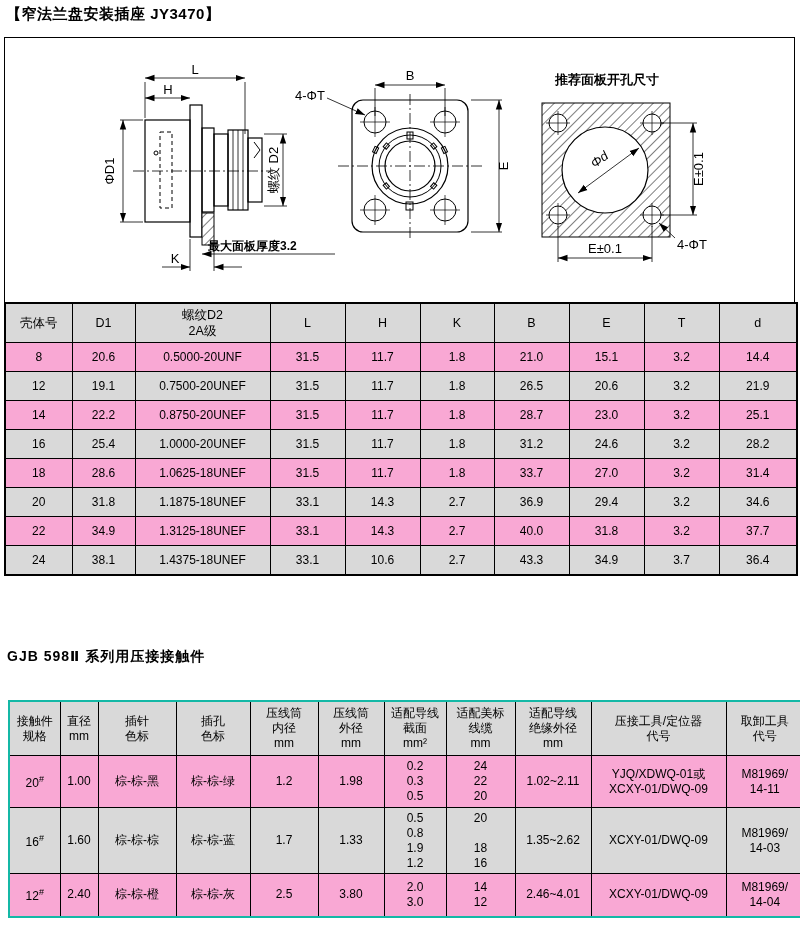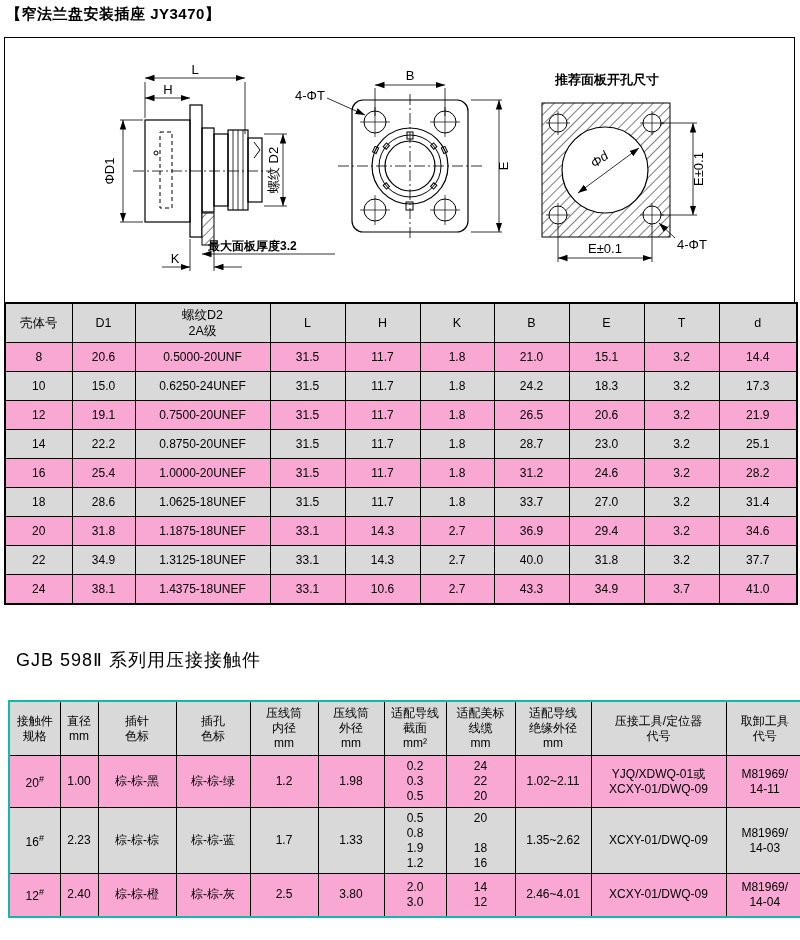--- a/index.html
+++ b/index.html
@@ -14,21 +14,21 @@
   .viewtitle{font-size:13px;font-weight:bold;}
 
   table{border-collapse:collapse;table-layout:fixed;text-align:center;background:#f9a8d4;}
   th,td{border:1px solid #000;overflow:hidden;}
 
   .shell-table{position:absolute;left:4px;top:302px;width:792px;font-size:12px;border:2px solid #000;}
   .shell-table thead th{height:36px;background:#d9d9d9;font-weight:normal;font-size:12.5px;line-height:16px;}
   .shell-table tbody td{height:26px;}
   .shell-table tbody tr:nth-child(even){background:#d9d9d9;}
 
-  .section-title{position:absolute;left:16px;top:648px;font-size:18px;font-weight:normal;letter-spacing:1px;}
+  .section-title{position:absolute;left:7px;top:648px;font-size:14px;font-weight:bold;letter-spacing:1px;}
 
   .contact-table{position:absolute;left:8px;top:700px;width:795px;font-size:12px;border:2px solid #14b8a6;}
   .contact-table thead th{background:#d9d9d9;font-weight:normal;padding:4px 1px;line-height:15px;}
   .contact-table tbody tr:nth-child(even){background:#d9d9d9;}
   .contact-table td{padding:2px 1px;line-height:15px;}
   .contact-table .stack div{line-height:15px;}
   sup.hash{font-size:9px;}
 </style>
 </head>
 <body>
@@ -220,32 +220,20 @@
           <td>0.5000-20UNF</td>
           <td>31.5</td>
           <td>11.7</td>
           <td>1.8</td>
           <td>21.0</td>
           <td>15.1</td>
           <td>3.2</td>
           <td>14.4</td>
         </tr>
         <tr>
-          <td>10</td>
-          <td>15.0</td>
-          <td>0.6250-24UNEF</td>
-          <td>31.5</td>
-          <td>11.7</td>
-          <td>1.8</td>
-          <td>24.2</td>
-          <td>18.3</td>
-          <td>3.2</td>
-          <td>17.3</td>
-        </tr>
-        <tr>
           <td>12</td>
           <td>19.1</td>
           <td>0.7500-20UNEF</td>
           <td>31.5</td>
           <td>11.7</td>
           <td>1.8</td>
           <td>26.5</td>
           <td>20.6</td>
           <td>3.2</td>
           <td>21.9</td>
@@ -313,21 +301,21 @@
         <tr>
           <td>24</td>
           <td>38.1</td>
           <td>1.4375-18UNEF</td>
           <td>33.1</td>
           <td>10.6</td>
           <td>2.7</td>
           <td>43.3</td>
           <td>34.9</td>
           <td>3.7</td>
-          <td>41.0</td>
+          <td>36.4</td>
         </tr>
       </tbody>
   </table>
 
   <div class="section-title">GJB 598Ⅱ 系列用压接接触件</div>
 
   <table class="contact-table">
     <colgroup>
       <col style="width:51px">
         <col style="width:38px">
@@ -379,21 +367,21 @@
             <div>YJQ/XDWQ-01或</div>
             <div>XCXY-01/DWQ-09</div>
           </td>
           <td class="stack">
             <div>M81969/</div>
             <div>14-11</div>
           </td>
         </tr>
         <tr style="height: 66px;">
           <td>16<sup class="hash">#</sup></td>
-          <td>2.23</td>
+          <td>1.60</td>
           <td>棕-棕-棕</td>
           <td>棕-棕-蓝</td>
           <td>1.7</td>
           <td>1.33</td>
           <td class="stack">
             <div>0.5</div>
             <div>0.8</div>
             <div>1.9</div>
             <div>1.2</div>
           </td>

